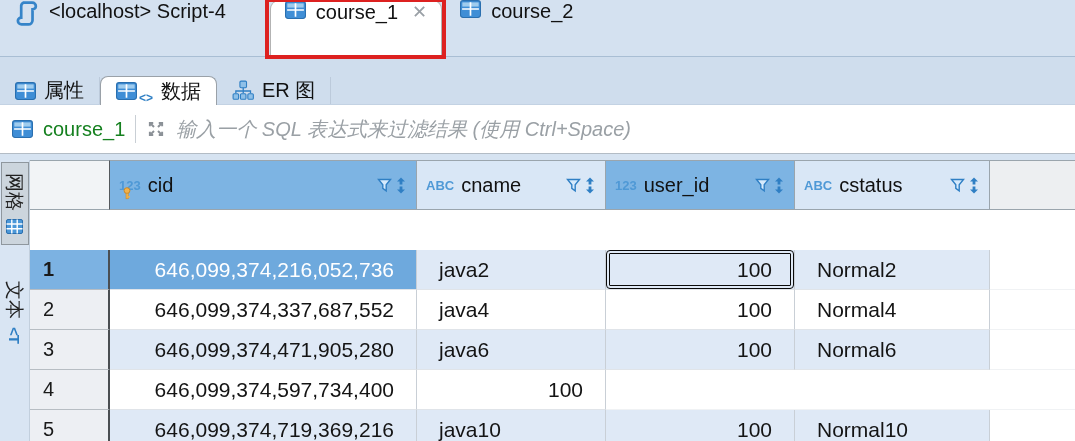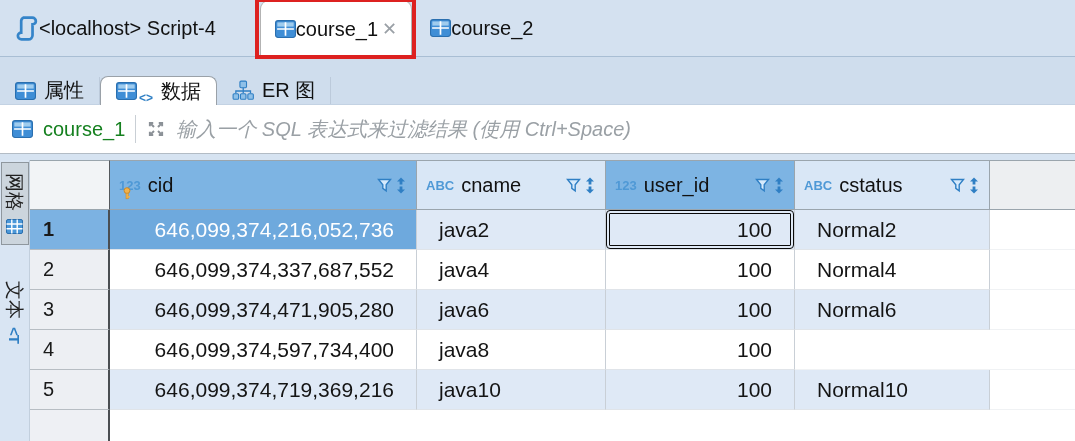--- a/index.html
+++ b/index.html
@@ -2,21 +2,21 @@
 <html><head>
 <meta charset="utf-8">
 <style>
   * { box-sizing: border-box; margin: 0; padding: 0; }
   html,body { width:1075px; height:441px; overflow:hidden;
     font-family:"Liberation Sans", sans-serif; background:#fff; color:#111; }
 
   
   .editor-tabbar { height:57px; background:#d4e1f0; border-bottom:1px solid #a9bed4;
     display:flex; align-items:stretch; }
-  .etab { display:flex; align-items:center; font-size:20px; padding:0 18px; white-space:nowrap; }
+  .etab { display:flex; align-items:flex-start; gap:10px; font-size:20px; padding:0 18px; white-space:nowrap; }
   .etab.first { padding:0 44px 0 14px; }
   .etab.active { position:relative; background:#fff; border:1px solid #b3b3b3; border-bottom:none;
     border-radius:9px 9px 0 0; margin-bottom:-1px; padding:0 14px; }
   .etab .close { color:#9aa0a6; font-size:18px; margin-left:4px; }
   .annotation { position:absolute; inset:-3px -5px -2px -6px; border:4px solid #dd2120;
     pointer-events:none; z-index:5; }
 
   
   .subtabbar { height:48px; background:#cfdded; display:flex; align-items:flex-end;
     border-bottom:1px solid #c3d2e3; }
@@ -41,21 +41,21 @@
   
   .side-rail { width:30px; background:#d9e5f3; border-right:1px solid #c2cfdd;
     display:flex; flex-direction:column; align-items:center; overflow:hidden; }
   .side-tab { writing-mode:vertical-rl; text-orientation:sideways;
     display:flex; align-items:center; gap:8px; font-size:19px; color:#222;
     padding:10px 0; line-height:1; }
   .side-tab.active { background:#ccd5dd; border:1px solid #8f979e; width:28px; margin-top:2px; }
   .side-tab .ticon { color:#2f7fc4; font-weight:bold; font-size:15px; letter-spacing:-1px; }
 
   
-  .grid { flex:1; display:flex; flex-direction:column; background:#fff; }
+  .grid { flex:1; display:flex; flex-direction:column; background:#fff;gap:40px; }
   .header-row { display:flex; height:50px; flex:0 0 auto; }
   .hcell { display:flex; align-items:center; gap:7px; padding:0 9px; font-size:20px;
     background:#d9e7f6; border-top:1px solid #9aa5ad; border-right:1px solid #9aa5ad;
     border-bottom:1px solid #9aa5ad; overflow:hidden; }
   .hcell.selected { background:#7db4e3; }
   .hcell.corner { width:80px; background:#f2f4f6; border-right:1px solid #55595d; padding:0; }
   .hcell.hfiller { flex:1; background:#edeff1; border-right:none; }
   .badge { color:#4f99d6; font-weight:bold; font-size:13px; position:relative; flex:0 0 auto; }
   .badge .key { position:absolute; left:3px; top:9px; }
   .hname { white-space:nowrap; }
@@ -263,21 +263,20 @@
           <div class="rownum">3</div>
           <div class="cell w0 right">646,099,374,471,905,280</div>
           <div class="cell w1 left">java6</div>
           <div class="cell w2 right">100</div>
           <div class="cell w3 left">Normal6</div>
           <div class="cell filler"></div>
         </div>
         <div class="grid-row even">
           <div class="rownum">4</div>
           <div class="cell w0 right">646,099,374,597,734,400</div>
-          <div class="cell w1 left">java8</div>
           <div class="cell w2 right">100</div>
           <div class="cell filler"></div>
         </div>
         <div class="grid-row odd">
           <div class="rownum">5</div>
           <div class="cell w0 right">646,099,374,719,369,216</div>
           <div class="cell w1 left">java10</div>
           <div class="cell w2 right">100</div>
           <div class="cell w3 left">Normal10</div>
           <div class="cell filler"></div>

